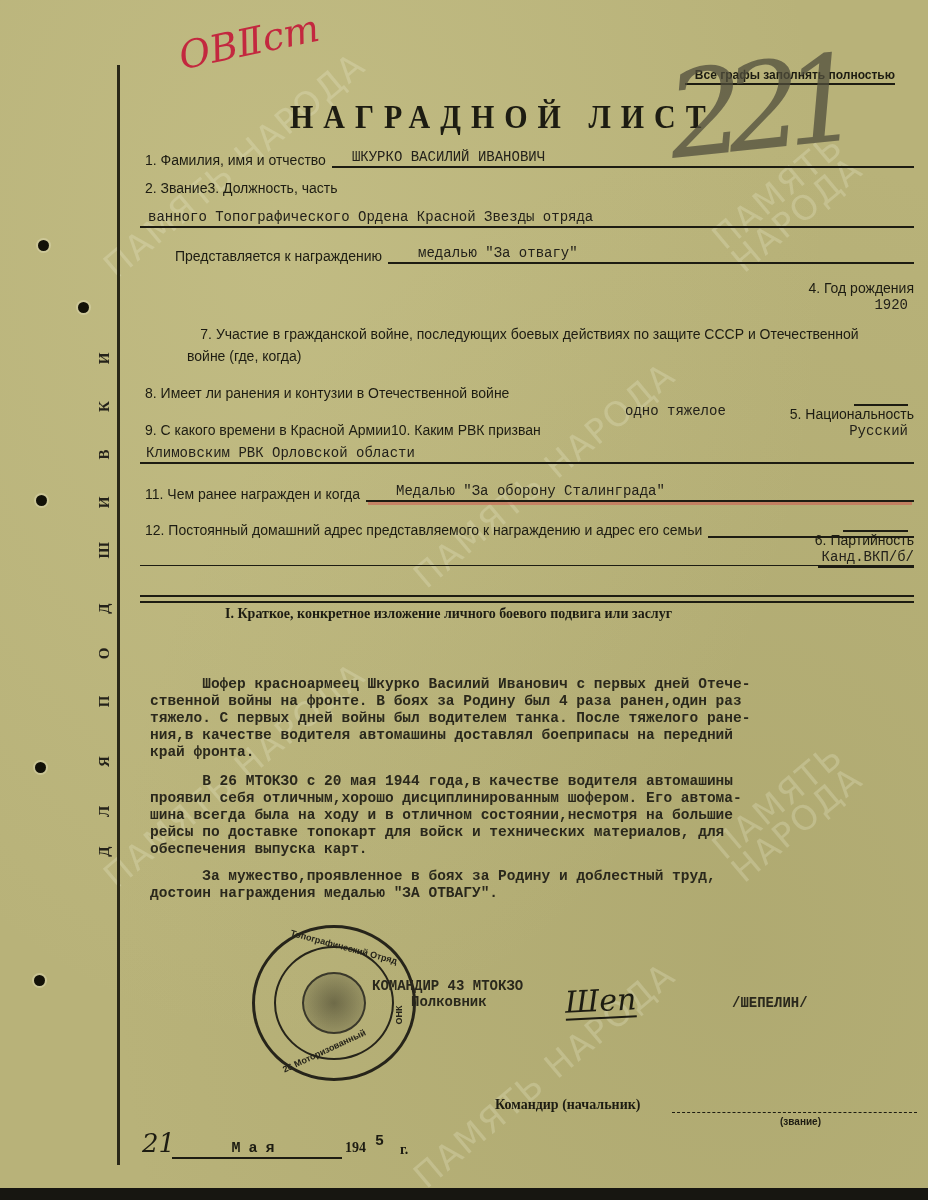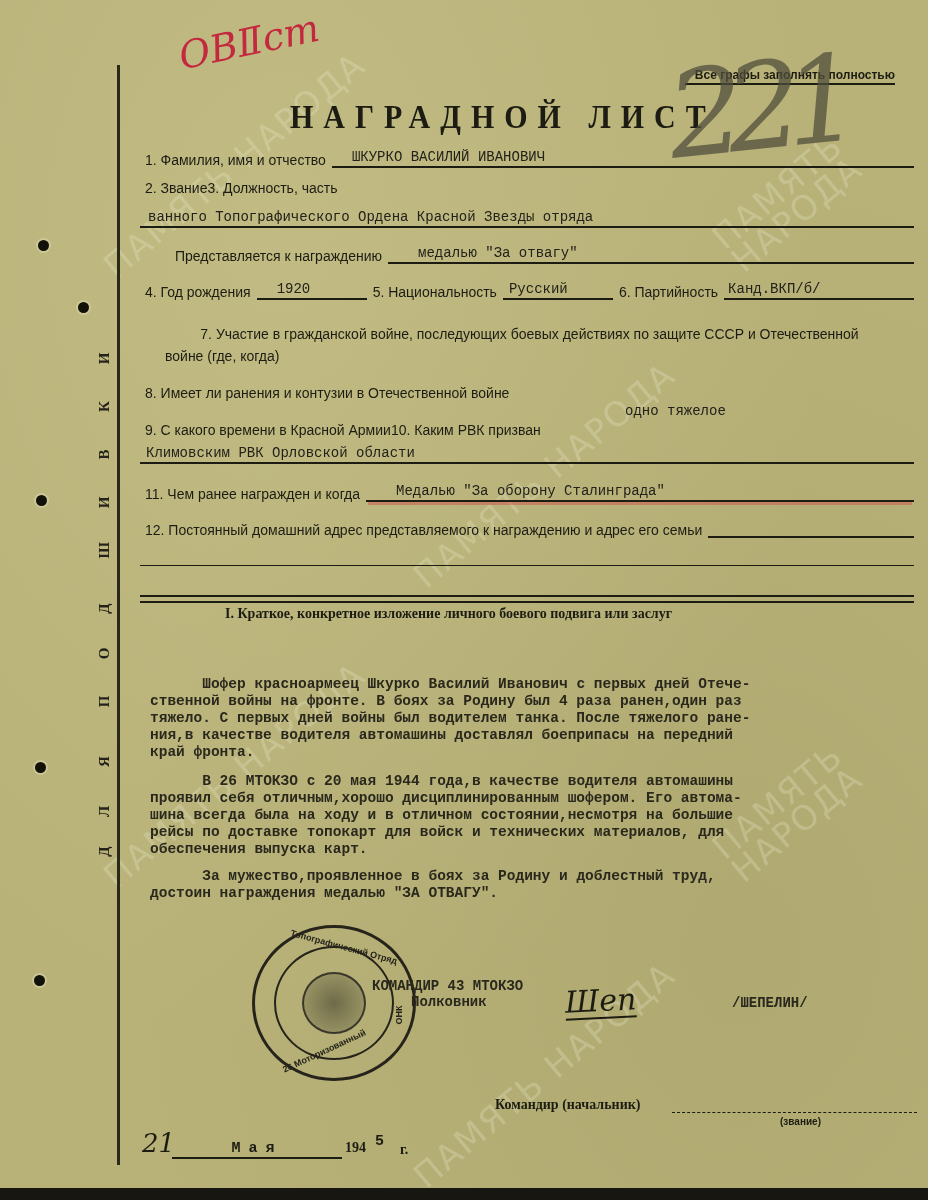--- a/index.html
+++ b/index.html
@@ -131,33 +131,33 @@
 </div>
 <div class="row" style="top:208px;left:140px;">
   <span class="fill last" style="margin-left:0;padding-left:8px;">ванного Топографического Ордена Красной Звезды отряда</span>
 </div>
 
 <div class="row" style="top:244px;left:175px;">
   <span class="lbl">Представляется к награждению</span>
   <span class="fill last" style="padding-left:30px;">медалью "За отвагу"</span>
 </div>
 
-<div class="row" style="top:280px;">
+<div class="row" style="top:280px;flex-direction:column;">
   <span class="lbl">4. Год рождения</span>
   <span class="fill" style="flex:0 0 110px;">1920</span>
   <span class="lbl">5. Национальность</span>
   <span class="fill" style="flex:0 0 110px;padding-left:6px;">Русский</span>
   <span class="lbl">6. Партийность</span>
   <span class="fill last" style="padding-left:4px;">Канд.ВКП/б/</span>
 </div>
 
 <div class="row" style="top:326px;justify-content:center;">
   <span class="lbl">7. Участие в гражданской войне, последующих боевых действиях по защите СССР и Отечественной</span>
 </div>
-<div class="row" style="top:348px;left:165px;gap:32px;">
+<div class="row" style="top:348px;left:187px;gap:32px;">
   <span class="lbl">войне (где, когда)</span>
 </div>
 
 <div class="row" style="top:385px;">
   <span class="lbl">8. Имеет ли ранения и контузии в Отечественной войне</span>
 </div>
 <div class="row" style="top:402px;left:625px;">
   <span class="fill last" style="border:none;margin-left:0;padding-left:0;">одно тяжелое</span>
 </div>
 

